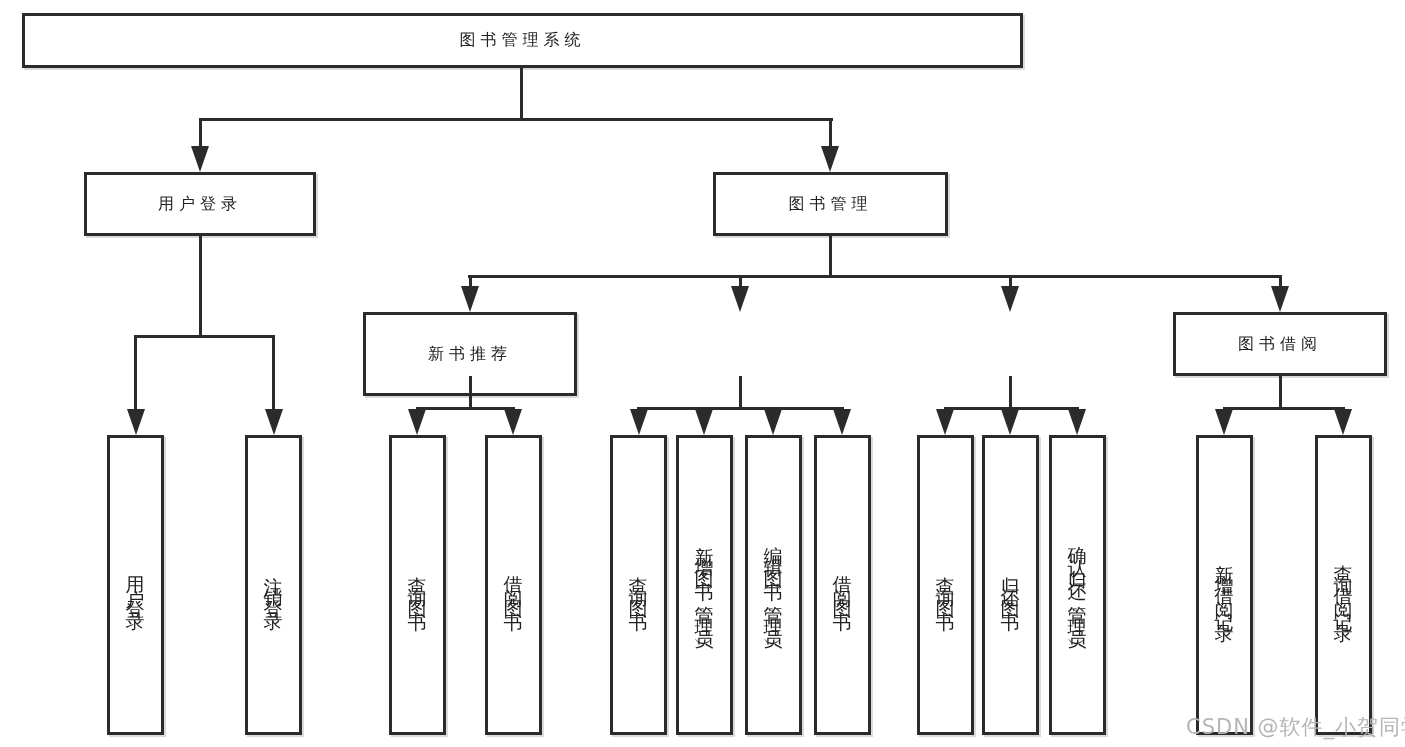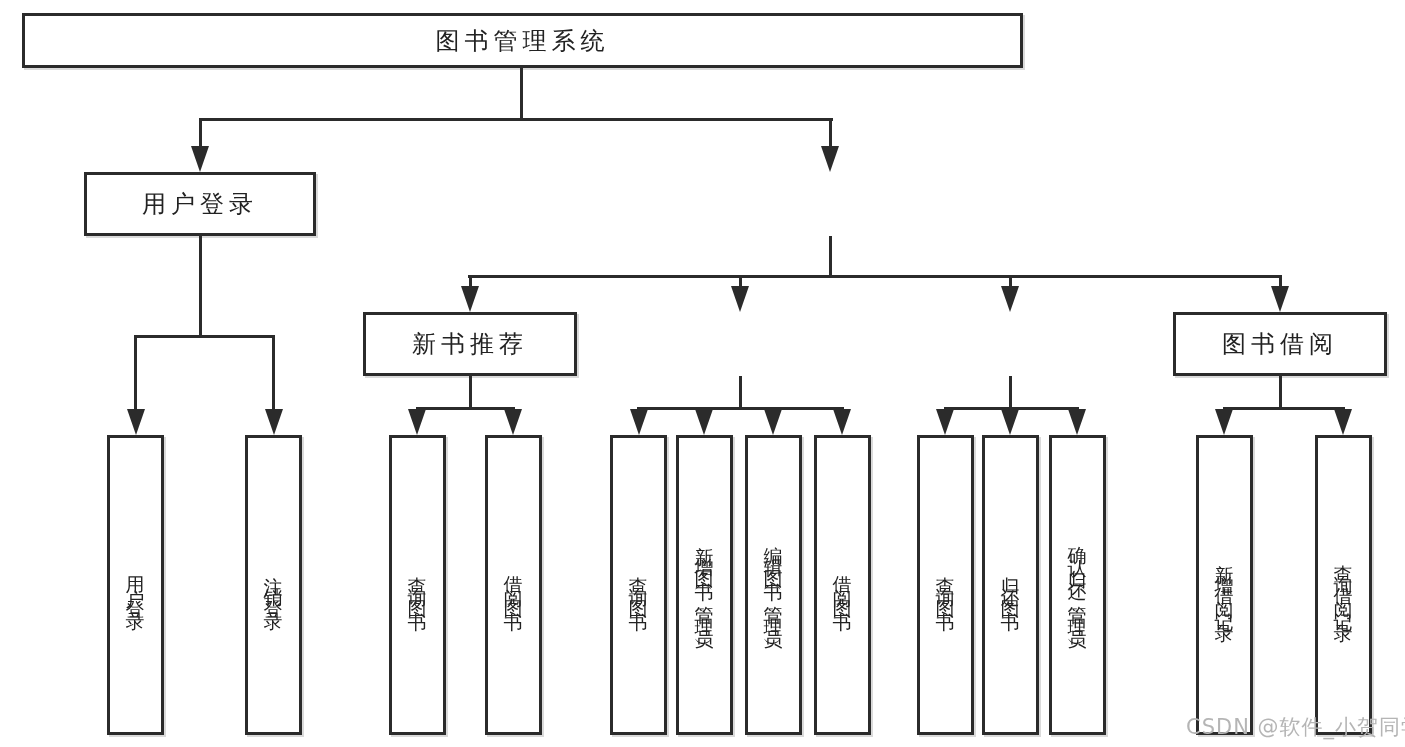--- a/index.html
+++ b/index.html
@@ -7,21 +7,21 @@
     position:relative;width:1405px;height:747px;overflow:hidden;
     background:var(--background,#ffffff);
     font-family:"DejaVu Sans","Liberation Sans",sans-serif;
     color:var(--text,#222222);
   }
   .node{
     position:absolute;background:#fff;border:3px solid var(--line,#2b2b2b);
     box-sizing:border-box;display:flex;align-items:center;justify-content:center;
     box-shadow:2px 2px 0 rgba(150,150,150,0.35);
   }
-  .node.h span{font-size:24px;letter-spacing:5px;white-space:nowrap;text-align:right;}
+  .node.h span{font-size:16px;letter-spacing:5px;white-space:nowrap;text-align:right;}
   .node.v span{
     writing-mode:vertical-rl;text-orientation:mixed;
     font-size:19px;letter-spacing:12px;line-height:1;
   }
   .line{position:absolute;background:var(--line,#2b2b2b);}
   .head{
     position:absolute;width:0;height:0;
     border-left:9px solid transparent;border-right:9px solid transparent;
     border-top:26px solid var(--line,#2b2b2b);
   }
@@ -35,22 +35,25 @@
 
 <div class="canvas">
 
   <div class="node h" style="left:22px;top:13px;width:1001px;height:55px">
     <span>图书管理系统</span>
   </div>
 
   <div class="node h" style="left:84px;top:172px;width:232px;height:64px">
     <span>用户登录</span>
   </div>
+  <div class="node h" style="left:713px;top:172px;width:235px;height:64px">
+    <span>图书管理</span>
+  </div>
 
-  <div class="node h" style="left:363px;top:312px;width:214px;height:64px">
+  <div class="node h" style="left:363px;top:312px;width:214px;height:84px">
     <span>新书推荐</span>
   </div>
   <div class="node h" style="left:1173px;top:312px;width:214px;height:64px">
     <span>图书借阅</span>
   </div>
 
   <div class="node v" style="left:107px;top:435px;width:57px;height:300px">
     <span>用户登录</span>
   </div>
   <div class="node v" style="left:245px;top:435px;width:57px;height:300px">

